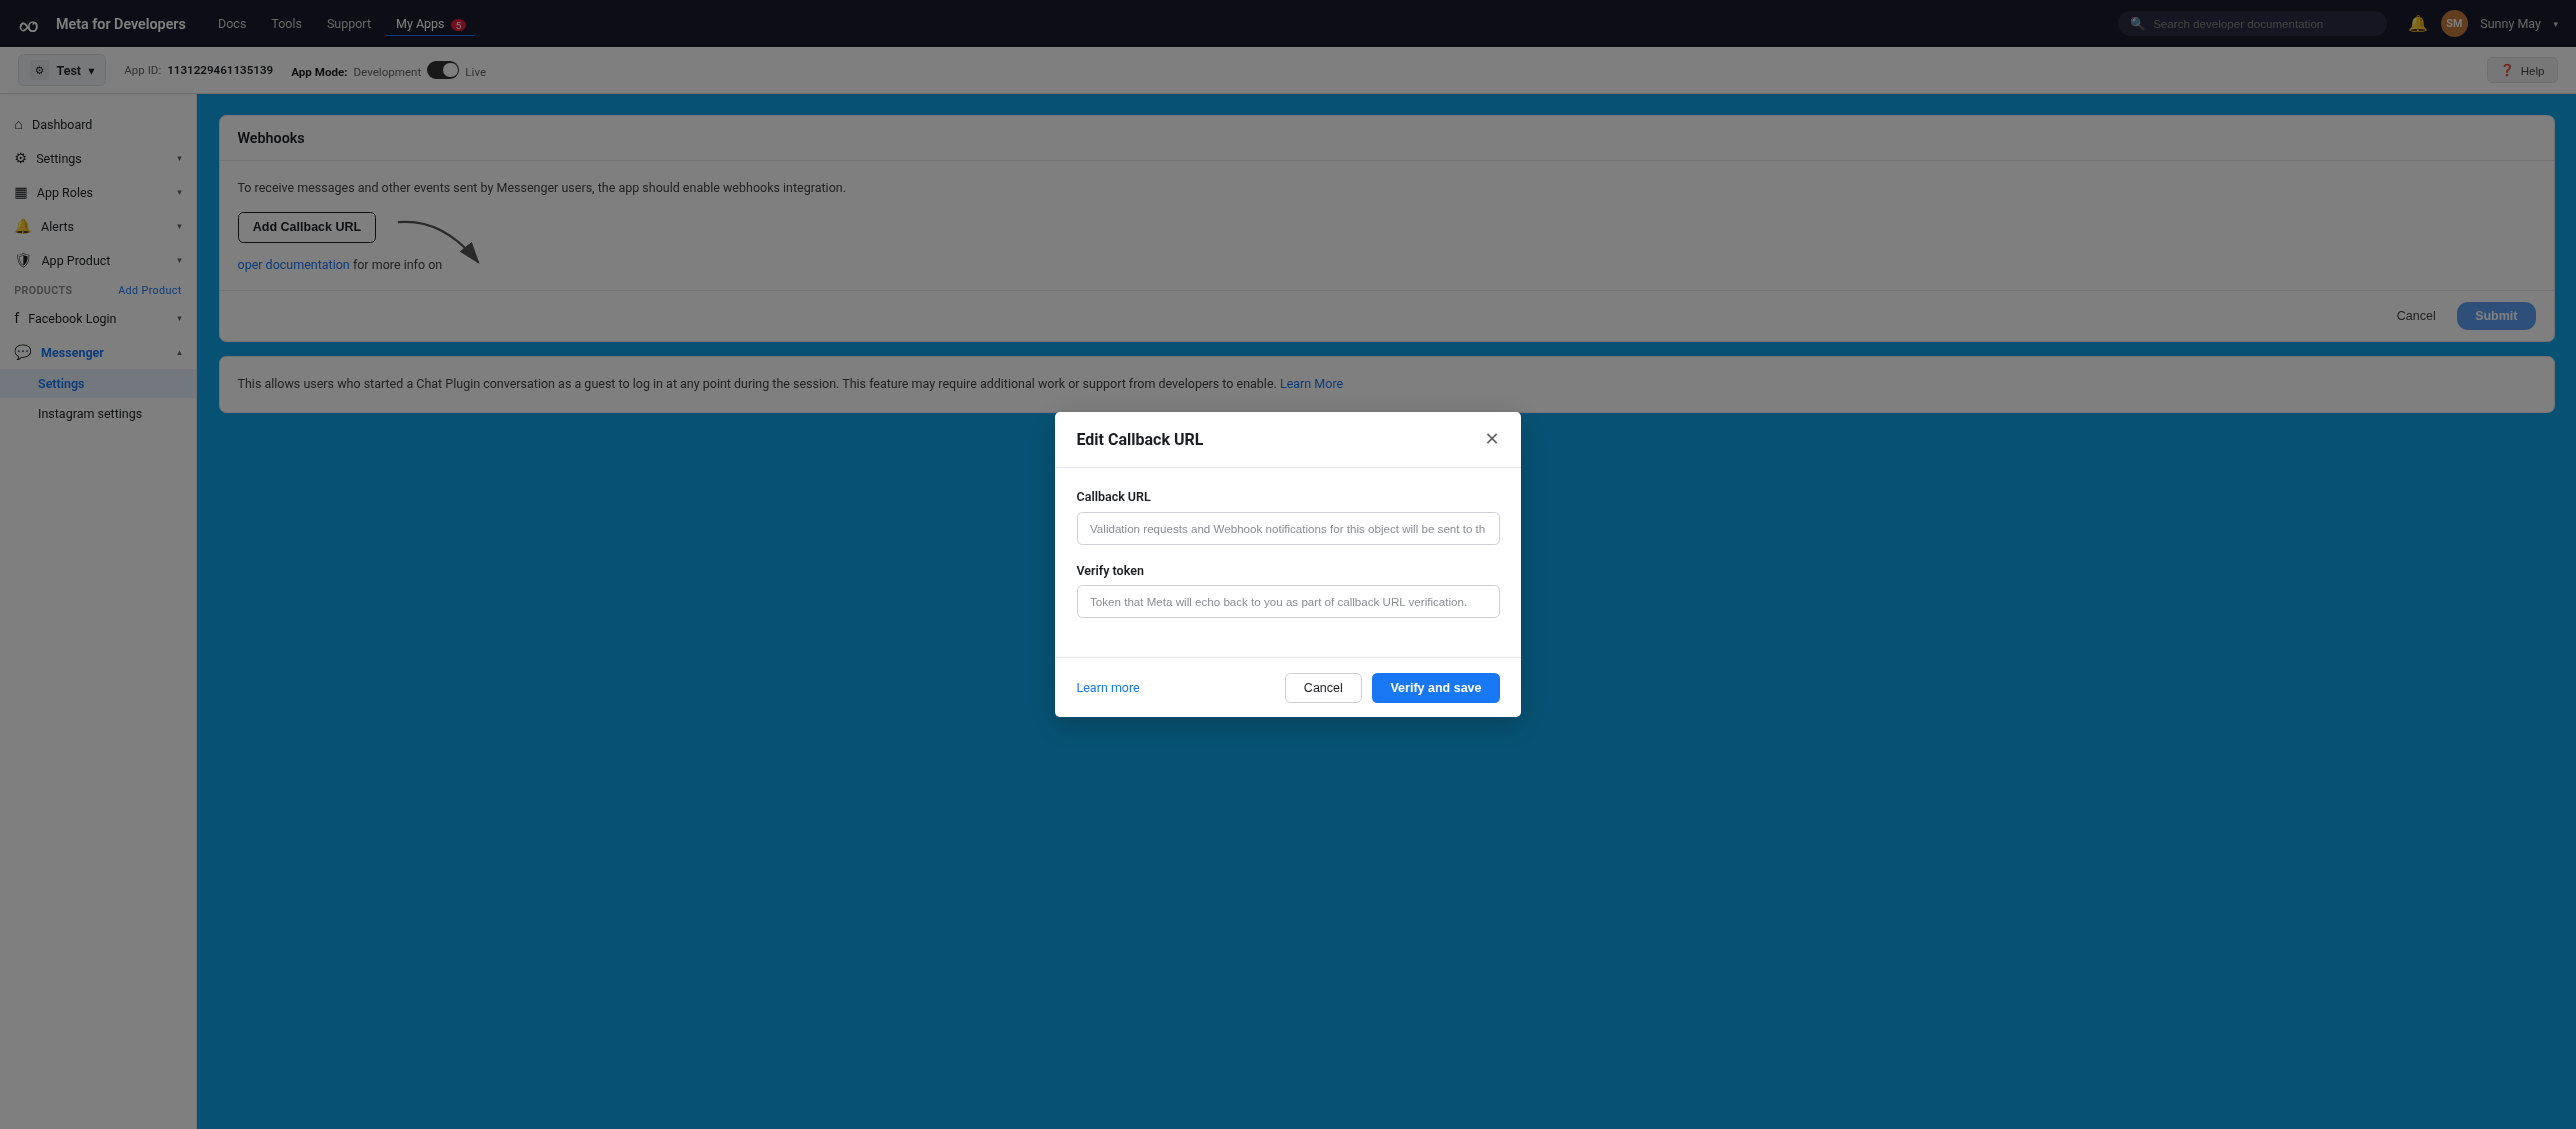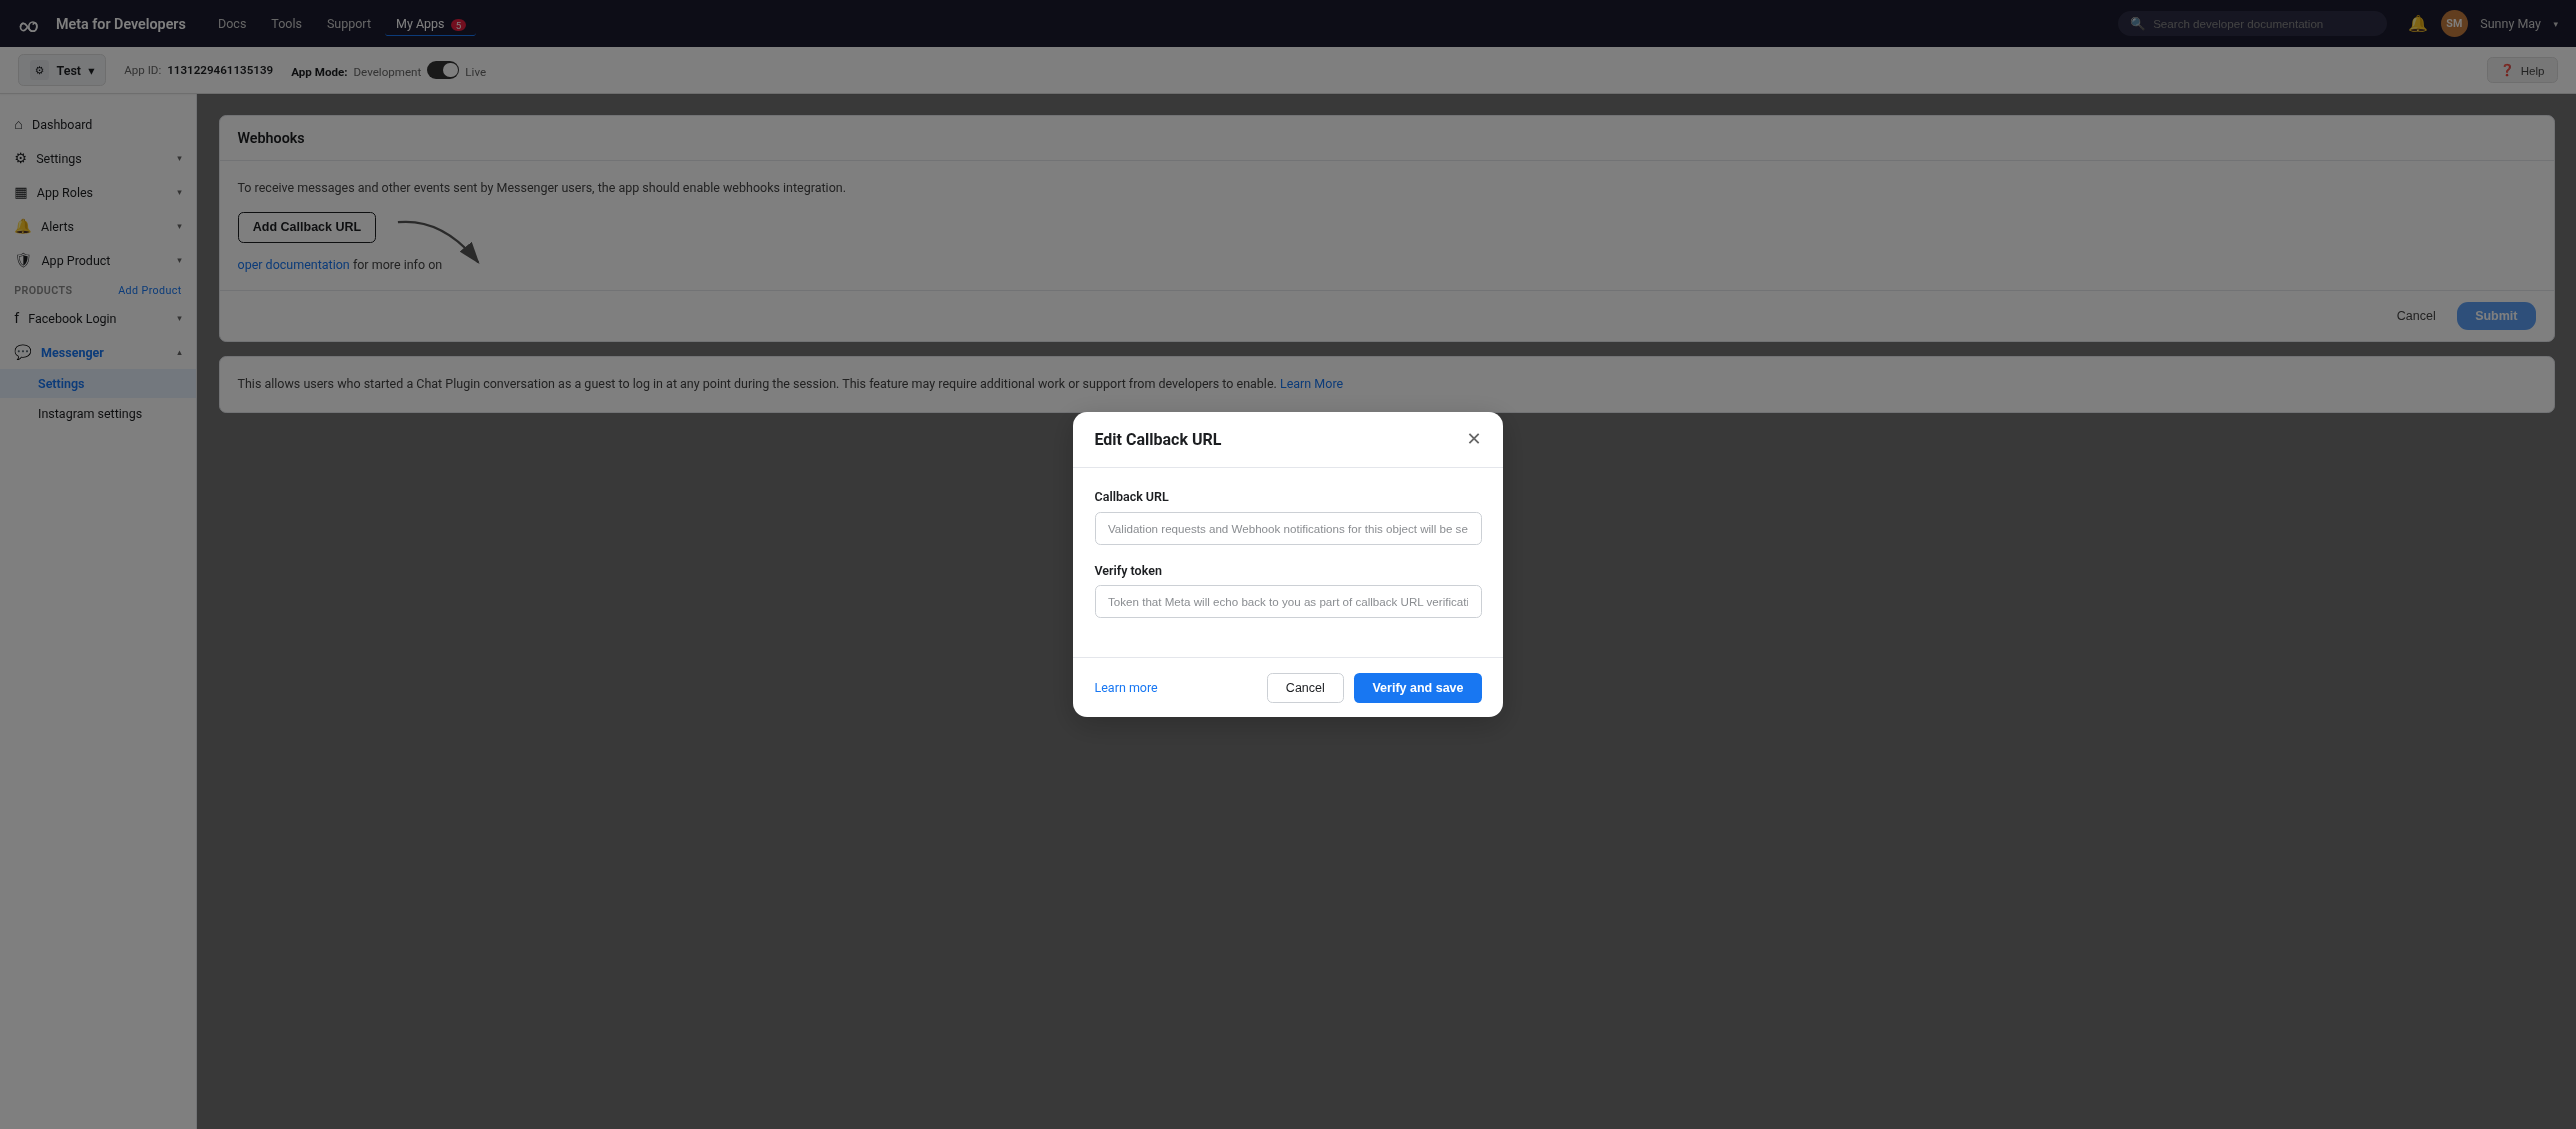--- a/index.html
+++ b/index.html
@@ -54,21 +54,21 @@
     .sidebar-item { display: flex; align-items: center; justify-content: space-between; padding: 9px 14.3px; cursor: pointer; color: #1c1e21; font-size: 12.5px; }
     .sidebar-item-left { display: flex; align-items: center; gap: 9px; }
     .sidebar-icon { font-size: 14.3px; color: inherit; }
     .sidebar-section-label { font-size: 10.7px; color: #888; font-weight: 600; padding: 7.2px 14.3px 3.6px; text-transform: uppercase; letter-spacing: 0.4px; display: flex; justify-content: space-between; align-items: flex-start; }
     .sidebar-section-label .add-link { color: #1877f2; font-size: 10.7px; font-weight: 400; text-transform: none; cursor: pointer; }
     .sidebar-chevron { font-size: 9px; color: #666; }
     .sidebar-sub-item { padding: 7.2px 14.3px 7.2px 38px; font-size: 12.5px; cursor: pointer; color: #1c1e21; }
     .sidebar-sub-item.active { color: #1877f2; font-weight: 600; background: #e7f0fd; }
 
     
-    .content { flex: 1; overflow-y: auto; background: #737373; padding: 21.5px; }
+    .content { flex: 1; overflow-y: auto; background: #0ea5e9; padding: 21.5px; }
 
     
     .section-card { background: #fff; border-radius: 7.2px; margin-bottom: 14.3px; border: 0.9px solid #e4e6eb; }
     .section-header { padding: 14.3px 18px; border-bottom: 0.9px solid #e4e6eb; font-size: 14.3px; font-weight: 600; color: #1c1e21; }
     .section-body { padding: 18px; }
     .section-desc { color: #444; font-size: 12.5px; line-height: 1.5; margin-bottom: 14.3px; }
     .btn-outline { border: 0.9px solid #1c1e21; background: #fff; padding: 7.2px 14.3px; border-radius: 5.4px; cursor: pointer; font-size: 12.5px; font-weight: 600; color: #1c1e21; }
     .callback-area { position: relative; }
     .developer-link { color: #1877f2; text-decoration: none; }
     .submit-area { display: flex; gap: 10.7px; justify-content: flex-end; padding: 10.7px 18px; border-top: 0.9px solid #e4e6eb; }
@@ -79,21 +79,21 @@
     .chat-plugin-desc { color: #444; font-size: 12.5px; line-height: 1.5; }
     .chat-plugin-desc a { color: #1877f2; }
 
     
     .modal-overlay {
       position: fixed; top: 0; left: 0; right: 0; bottom: 0;
       background: rgba(0,0,0,0.5); z-index: 200;
       display: flex; align-items: center; justify-content: center;
     }
     .modal {
-      background: #fff; border-radius: 14px; width: 430px; max-width: 90%;
+      background: #fff; border-radius: 5px; width: 466px; max-width: 90%;
       box-shadow: 0 7.2px 29px rgba(0,0,0,0.2); position: relative;
     }
     .modal-header {
       display: flex; align-items: center; justify-content: space-between;
       padding: 18px 21.5px; border-bottom: 0.9px solid #e4e6eb;
     }
     .modal-title { font-size: 16px; font-weight: 700; color: #1c1e21; }
     .modal-close { background: none; border: none; cursor: pointer; font-size: 18px; color: #666; line-height: 1; }
     .modal-body { padding: 21.5px; }
     .form-group { margin-bottom: 18px; }

